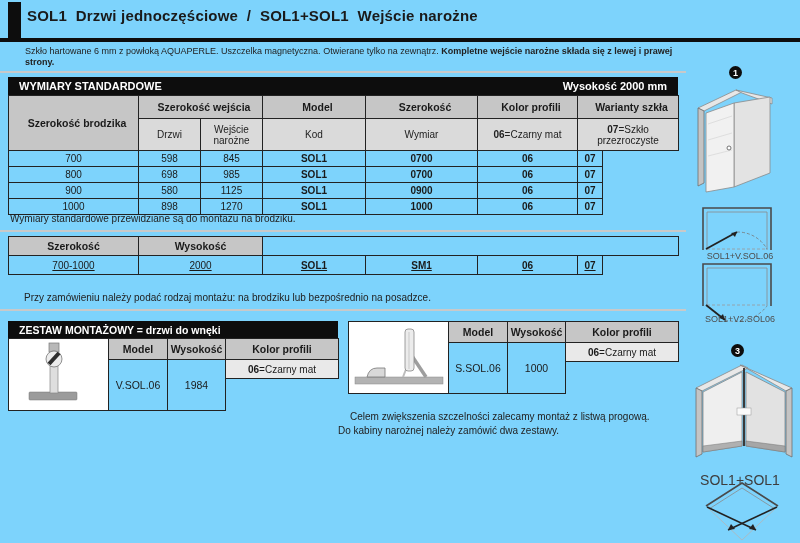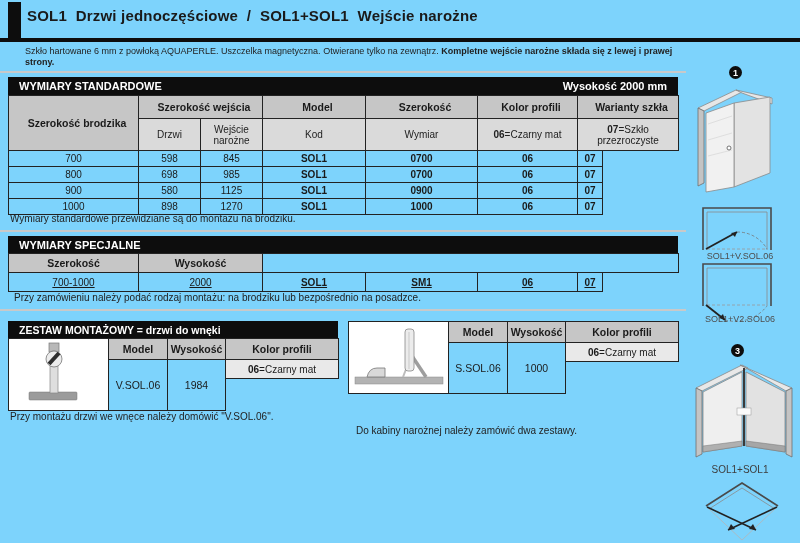--- a/index.html
+++ b/index.html
@@ -40,21 +40,21 @@
   .zt tr.zh td{height:20px;}
   .zt tr.zc td{height:18px;}
   .zt tr.z3 td{height:31px;}
   .zt td.imgcell{background:#fff;vertical-align:middle;}
   .zt td.val{font-size:10.5px;}
   
   .badge{position:absolute;width:13px;height:13px;border-radius:50%;background:#0d0d0d;
          color:#fff;font-size:9px;font-weight:bold;display:flex;align-items:center;
          justify-content:center;}
   .diag-label{position:absolute;left:688px;width:104px;text-align:center;font-size:9px;color:#4d4d4d;}
-  .diag-label.big{font-size:10px;color:#3d3d3d;}
+  .diag-label.big{font-size:14px;color:#3d3d3d;margin-top:8px;}
 </style>
 </head>
 <body>
 
 <div class="page">
 
   <div class="abs title-block-sq"></div>
   <div class="abs title">SOL1  Drzwi jednoczęściowe  /  SOL1+SOL1  Wejście narożne</div>
   <div class="abs title-rule"></div>
 
@@ -136,23 +136,20 @@
         <td class="nob"></td>
       </tr>
     </tbody>
       </table>
   </div>
   <div class="note" style="left:10px;top:213px">Wymiary standardowe przewidziane są do montażu na brodziku.</div>
 
   <div class="sep" style="top:230px"></div>
 
   <div class="abs t2">
-    <div class="bar">
-      <span>WYMIARY SPECJALNE</span>
-    </div>
     <table style="width:670px">
       <colgroup>
           <col style="width:130px">
           <col style="width:62px">
           <col style="width:62px">
           <col style="width:103px">
           <col style="width:112px">
           <col style="width:100px">
           <col style="width:25px">
           <col style="width:76px">
@@ -168,21 +165,21 @@
         <td colspan="2">2000</td>
         <td class="b">SOL1</td>
         <td class="b">SM1</td>
         <td class="b">06</td>
         <td class="b">07</td>
         <td class="nob"></td>
       </tr>
     </tbody>
       </table>
   </div>
-  <div class="note" style="left:14px;top:292px">Przy zamówieniu należy podać rodzaj montażu: na brodziku lub bezpośrednio na posadzce.</div>
+  <div class="note" style="left:24px;top:292px">Przy zamówieniu należy podać rodzaj montażu: na brodziku lub bezpośrednio na posadzce.</div>
 
   <div class="sep" style="top:309px"></div>
 
   <div class="abs zt" style="left:8px;top:321px">
     <div class="bar">
       <span>ZESTAW MONTAŻOWY = drzwi do wnęki</span>
     </div>
     <table style="width:330px">
       <colgroup>
           <col style="width:100px">
@@ -210,21 +207,20 @@
         <td rowspan="2" class="val">V.SOL.06</td>
         <td rowspan="2" class="val">1984</td>
         <td class="chip"><span class="b">06</span><span>=Czarny mat</span></td>
       </tr>
       <tr class="z3">
             <td class="nob"></td>
           </tr>
     </tbody>
       </table>
   </div>
-  <div class="note" style="left:10px;top:411px">Przy montażu drzwi we wnęce należy domówić "V.SOL.06".</div>
 
   <div class="abs zt" style="left:348px;top:321px">
     <table style="width:330px">
       <colgroup>
           <col style="width:100px">
           <col style="width:59px">
           <col style="width:58px">
           <col style="width:113px">
         </colgroup>
       <tbody>
@@ -247,21 +243,22 @@
         <td rowspan="2" class="val">S.SOL.06</td>
         <td rowspan="2" class="val">1000</td>
         <td class="chip"><span class="b">06</span><span>=Czarny mat</span></td>
       </tr>
       <tr class="z3">
             <td class="nob"></td>
           </tr>
     </tbody>
       </table>
   </div>
-  <div class="note" style="left:356px;top:425px">Do kabiny narożnej należy zamówić dwa zestawy.</div>
+  <div class="note" style="left:350px;top:411px">Celem zwiększenia szczelności zalecamy montaż z listwą progową.</div>
+  <div class="note" style="left:338px;top:425px">Do kabiny narożnej należy zamówić dwa zestawy.</div>
 
   <div class="badge" style="left:729px;top:66px">1</div>
 
   <svg class="abs" style="left:694px;top:84px" width="82" height="118" viewBox="0 0 82 118">
     <polygon points="4,24 42,6 48,8 10,27" fill="#e7e7e7" stroke="#8a8a8a" stroke-width="0.8"></polygon>
     <polygon points="42,6 78,14 78,20 48,9" fill="#e7e7e7" stroke="#8a8a8a" stroke-width="0.8"></polygon>
     <polygon points="40,19 76,13 76,89 40,103" fill="#e3e3e3" stroke="#8a8a8a" stroke-width="0.8"></polygon>
     <polygon points="12,29 40,19 40,103 12,108" fill="#f1f1f1" stroke="#8a8a8a" stroke-width="0.8"></polygon>
     <line x1="14" y1="40" x2="38" y2="32" stroke="#d5d5d5" stroke-width="0.7"></line>
     <line x1="14" y1="56" x2="38" y2="49" stroke="#d5d5d5" stroke-width="0.7"></line>

